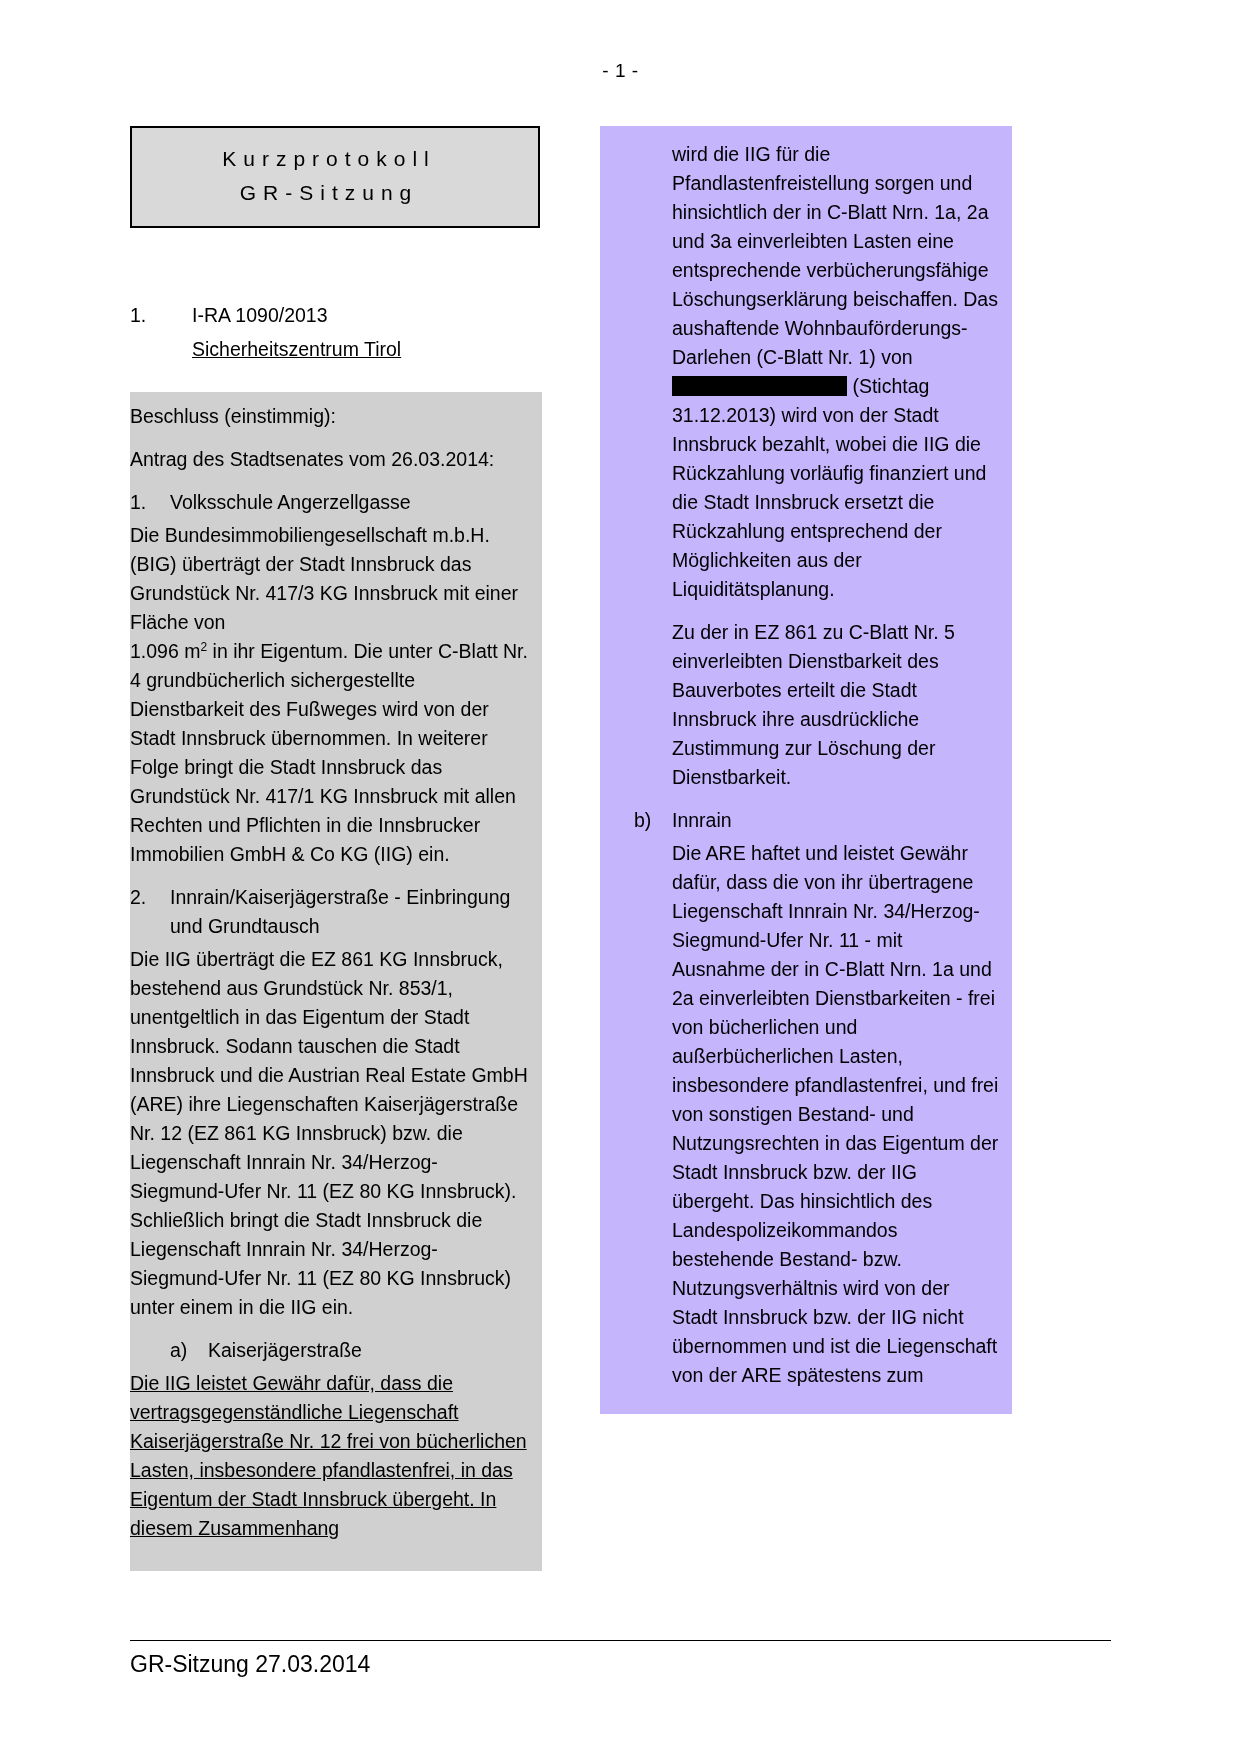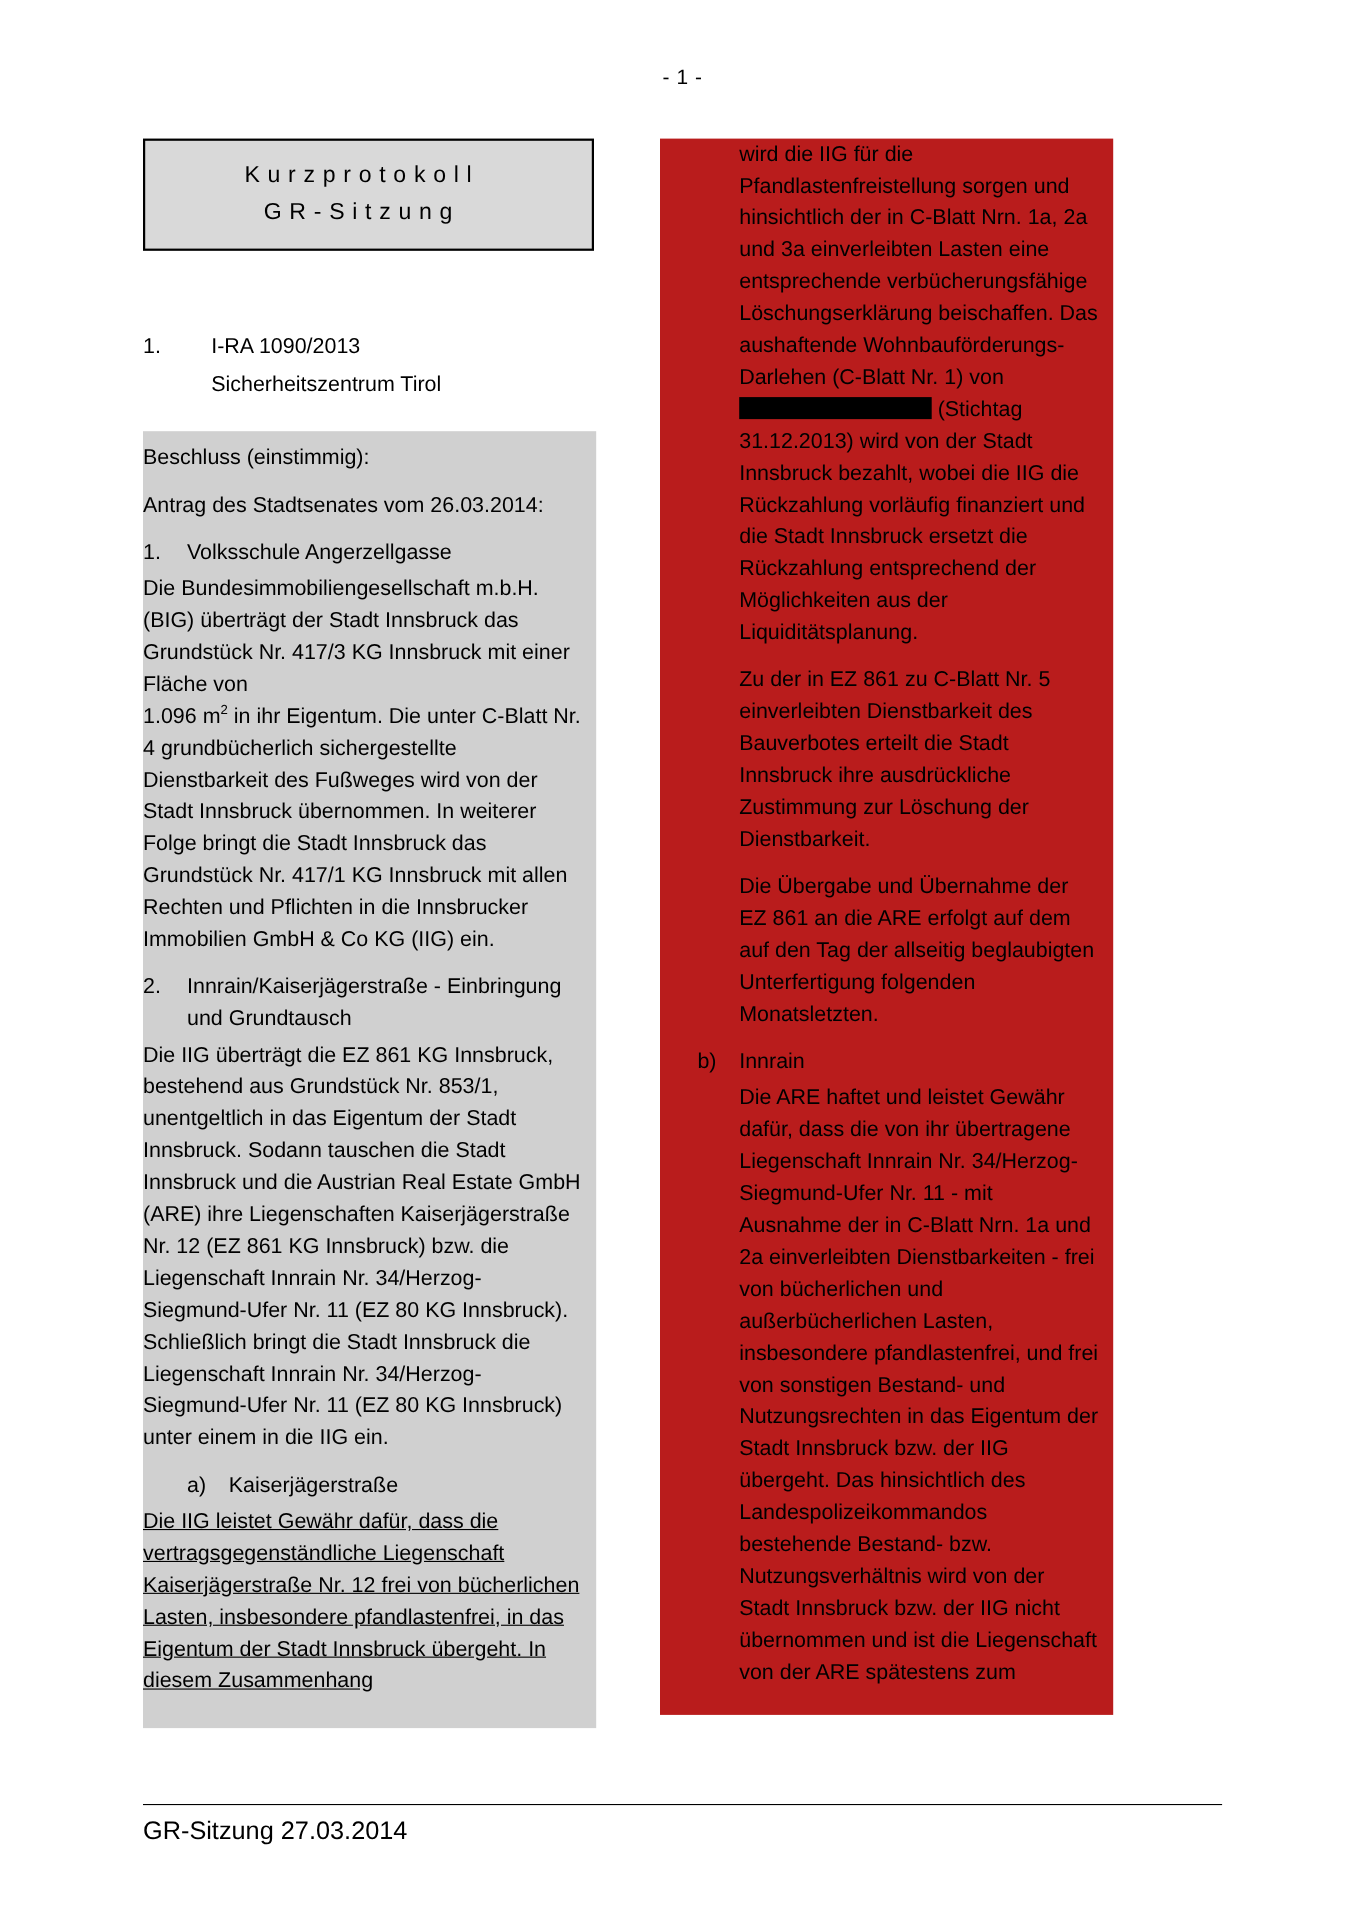--- a/index.html
+++ b/index.html
@@ -50,41 +50,42 @@
     position: absolute;
     left: 130px;
     top: 300px;
     width: 412px;
   }
   .col-right {
     position: absolute;
     left: 600px;
     top: 126px;
     width: 412px;
-    background: #b91c1c;
-    padding: 0 12px 10px 72px;
+    background: #c4b5fd;
+    padding: 14px 12px 10px 72px;
     box-sizing: border-box;
     width: 412px;
   }
 
   .item-head {
     display: flex;
     font-size: 19.5px;
     line-height: 30px;
     margin-bottom: 4px;
   }
   .item-head .num {
     width: 62px;
     flex: none;
   }
   .subtitle {
     font-size: 19.5px;
     line-height: 30px;
     padding-left: 62px;
     margin-bottom: 8px;
+    text-decoration: underline;
   }
 
   .shaded {
     background: #d0d0d0;
     padding: 10px 12px 14px 0;
     margin-top: 28px;
   }
   p.t {
     font-size: 19.5px;
     line-height: 29px;
@@ -202,21 +203,20 @@
       <p class="t indent2">Die IIG leistet Gewähr dafür, dass die vertragsgegenständliche Liegenschaft Kaiserjägerstraße Nr. 12 frei von bücherlichen Lasten, insbesondere pfandlastenfrei, in das Eigentum der Stadt Innsbruck übergeht. In diesem Zusammenhang</p>
     </div>
   </div>
 
   <div class="col-right">
     <p class="t">
       <span>wird die IIG für die Pfandlastenfreistellung sorgen und hinsichtlich der in C-Blatt Nrn. 1a, 2a und 3a einverleibten Lasten eine entsprechende verbücherungsfähige Löschungserklärung beischaffen. Das aushaftende Wohnbauförderungs-Darlehen (C-Blatt Nr. 1) von</span>
       <span class="redaction"></span><span> (Stichtag 31.12.2013) wird von der Stadt Innsbruck bezahlt, wobei die IIG die Rückzahlung vorläufig finanziert und die Stadt Innsbruck ersetzt die Rückzahlung entsprechend der Möglichkeiten aus der Liquiditätsplanung.</span>
     </p>
     <p class="t">Zu der in EZ 861 zu C-Blatt Nr. 5 einverleibten Dienstbarkeit des Bauverbotes erteilt die Stadt Innsbruck ihre ausdrückliche Zustimmung zur Löschung der Dienstbarkeit.</p>
-    <p class="t">Die Übergabe und Übernahme der EZ 861 an die ARE erfolgt auf dem auf den Tag der allseitig beglaubigten Unterfertigung folgenden Monatsletzten.</p>
 
     <div class="lvl2" style="margin-left:-38px;">
       <span class="marker">b)</span>
       <span class="body">Innrain</span>
     </div>
 
     <p class="t">Die ARE haftet und leistet Gewähr dafür, dass die von ihr übertragene Liegenschaft Innrain Nr. 34/Herzog-Siegmund-Ufer Nr. 11 - mit Ausnahme der in C-Blatt Nrn. 1a und 2a einverleibten Dienstbarkeiten - frei von bücherlichen und außerbücherlichen Lasten, insbesondere pfandlastenfrei, und frei von sonstigen Bestand- und Nutzungsrechten in das Eigentum der Stadt Innsbruck bzw. der IIG übergeht. Das hinsichtlich des Landespolizeikommandos bestehende Bestand- bzw. Nutzungsverhältnis wird von der Stadt Innsbruck bzw. der IIG nicht übernommen und ist die Liegenschaft von der ARE spätestens zum</p>
   </div>
 
   <div class="rule"></div>

